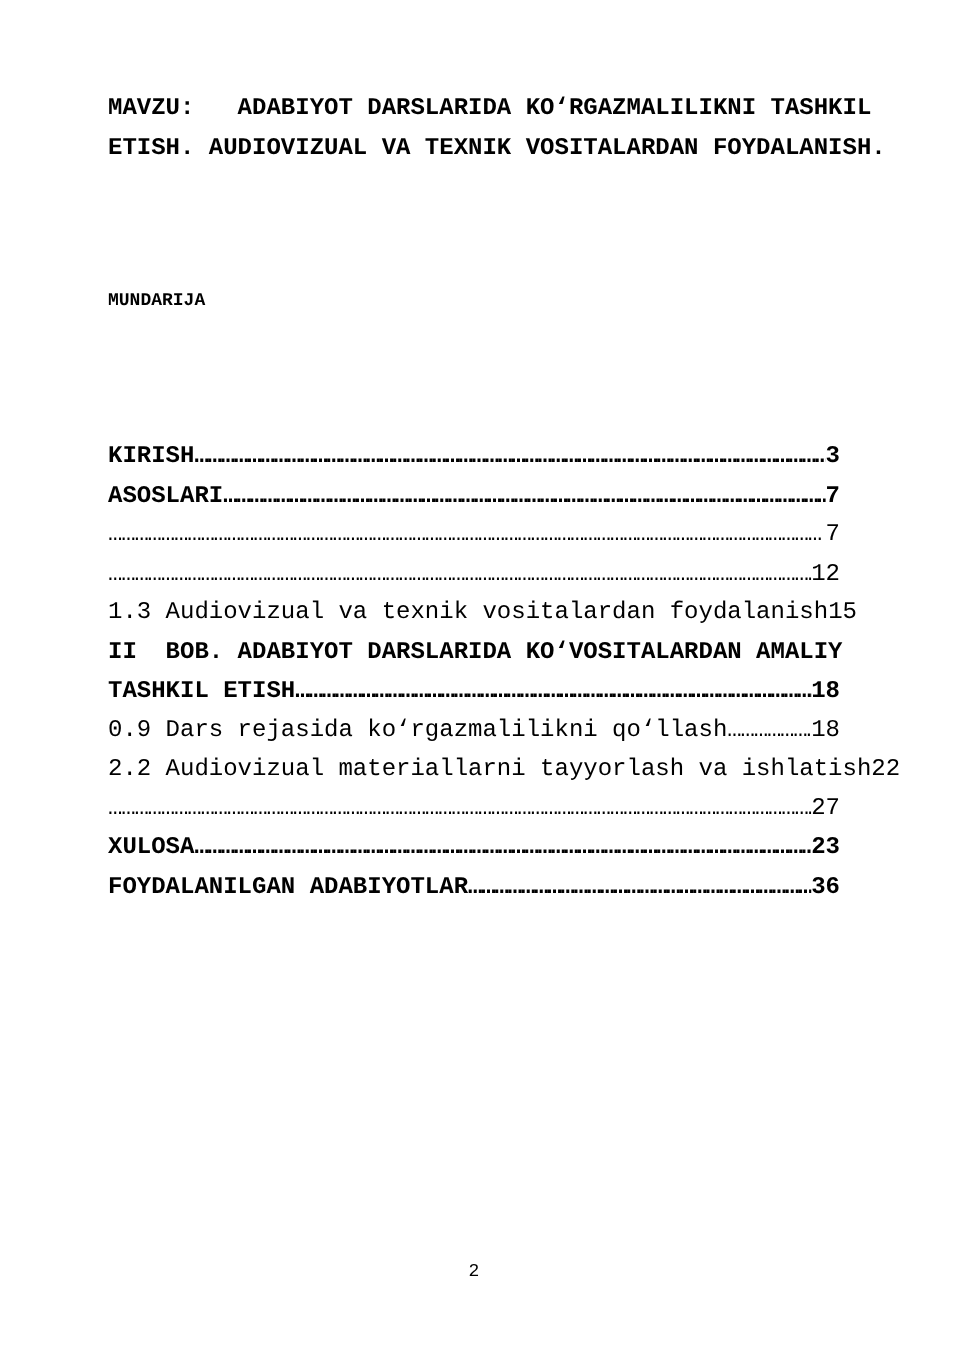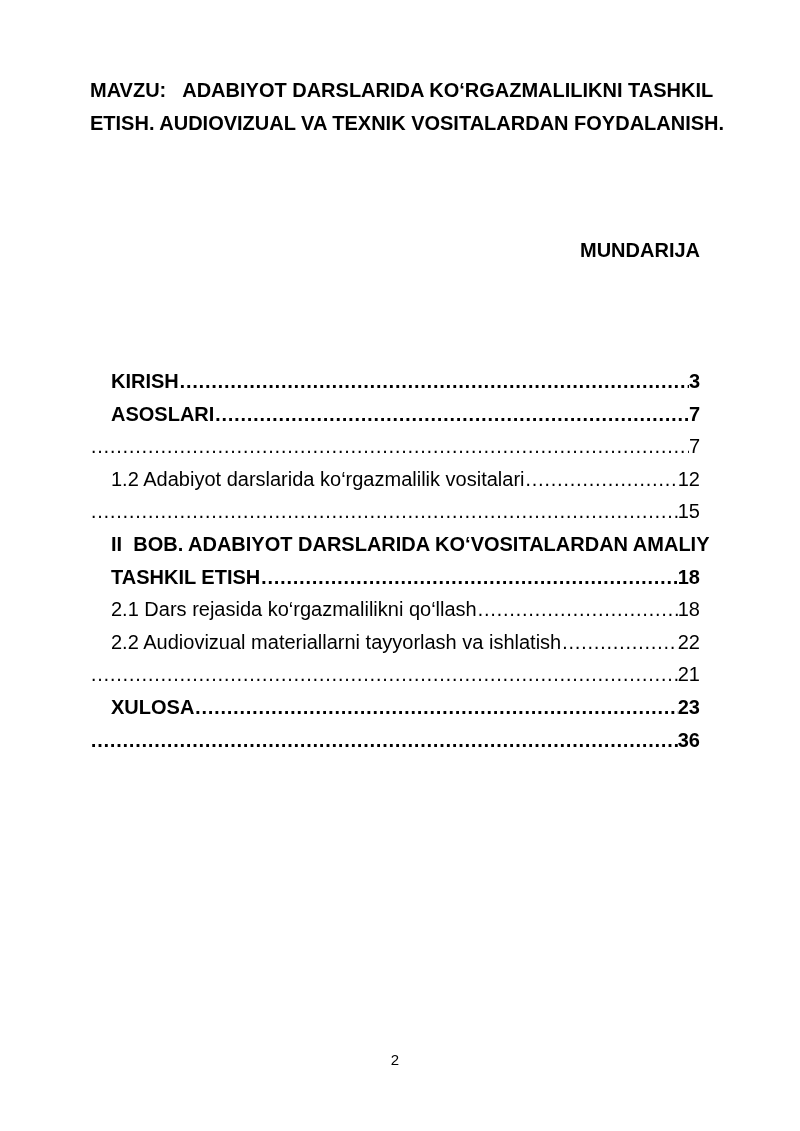--- a/index.html
+++ b/index.html
@@ -2,52 +2,52 @@
 <html><head>
 <meta charset="utf-8">
 <style>
   html, body { margin: 0; padding: 0; background: #ffffff; }
   .page {
     position: relative;
     width: 760px;
     height: 1131px;
     background: #ffffff;
     color: #000000;
-    font-family: Liberation Sans, sans-serif;
+    font-family: Liberation Mono, monospace;
     overflow: hidden;
     box-sizing: border-box;
   }
   .content {
     padding: 74px 60px 0 90px;
   }
   .doc-title {
     text-align: center;
     font-weight: bold;
     font-size: 20px;
     line-height: 33px;
   }
   .doc-title .t-line { white-space: pre; }
   .contents-heading {
     margin-top: 94px;
-    text-align: right;
+    text-align: left;
     font-weight: bold;
-    font-size: 20px;
+    font-size: 15px;
     line-height: 33px;
   }
   .toc {
     margin-top: 98px;
     font-size: 20px;
   }
   .toc-row {
     display: flex;
     align-items: baseline;
     line-height: 32.6px;
   }
   .toc-row.bold { font-weight: bold; }
-  .toc-label { white-space: pre; flex: 0 0 auto; margin-left: 21px; }
+  .toc-label { white-space: pre; flex: 0 0 auto; }
   .toc-leader {
     flex: 1 1 auto;
     overflow: hidden;
     white-space: nowrap;
     letter-spacing: -1px;
   }
   .toc-pagenum { flex: 0 0 auto; white-space: pre; }
   .footer-page-number {
     position: absolute;
     left: 90px;
@@ -80,58 +80,59 @@
       <div class="toc-row bold">
         <span class="toc-label">ASOSLARI</span>
           <span class="toc-leader">………………………………………………………………………………………………………………………………………………</span>
           <span class="toc-pagenum">7</span>
       </div>
       <div class="toc-row">
           <span class="toc-leader">………………………………………………………………………………………………………………………………………………</span>
           <span class="toc-pagenum">7</span>
       </div>
       <div class="toc-row">
-        <span class="toc-label">1.2 Adabiyot darslarida ko‘rgazmalilik vositalari</span>
           <span class="toc-leader">………………………………………………………………………………………………………………………………………………</span>
           <span class="toc-pagenum">12</span>
       </div>
       <div class="toc-row">
+        <span class="toc-label">1.3 Audiovizual va texnik vositalardan foydalanish</span>
           <span class="toc-leader">………………………………………………………………………………………………………………………………………………</span>
           <span class="toc-pagenum">15</span>
       </div>
       <div class="toc-row bold">
         <span class="toc-label">II  BOB. ADABIYOT DARSLARIDA KO‘VOSITALARDAN AMALIY</span>
           <span class="toc-leader"></span>
           <span class="toc-pagenum"></span>
       </div>
       <div class="toc-row bold">
         <span class="toc-label">TASHKIL ETISH</span>
           <span class="toc-leader">………………………………………………………………………………………………………………………………………………</span>
           <span class="toc-pagenum">18</span>
       </div>
       <div class="toc-row">
-        <span class="toc-label">2.1 Dars rejasida ko‘rgazmalilikni qo‘llash</span>
+        <span class="toc-label">0.9 Dars rejasida ko‘rgazmalilikni qo‘llash</span>
           <span class="toc-leader">………………………………………………………………………………………………………………………………………………</span>
           <span class="toc-pagenum">18</span>
       </div>
       <div class="toc-row">
         <span class="toc-label">2.2 Audiovizual materiallarni tayyorlash va ishlatish</span>
           <span class="toc-leader">………………………………………………………………………………………………………………………………………………</span>
           <span class="toc-pagenum">22</span>
       </div>
       <div class="toc-row">
           <span class="toc-leader">………………………………………………………………………………………………………………………………………………</span>
-          <span class="toc-pagenum">21</span>
+          <span class="toc-pagenum">27</span>
       </div>
       <div class="toc-row bold">
         <span class="toc-label">XULOSA</span>
           <span class="toc-leader">………………………………………………………………………………………………………………………………………………</span>
           <span class="toc-pagenum">23</span>
       </div>
       <div class="toc-row bold">
+        <span class="toc-label">FOYDALANILGAN ADABIYOTLAR</span>
           <span class="toc-leader">………………………………………………………………………………………………………………………………………………</span>
           <span class="toc-pagenum">36</span>
       </div>
     </div>
 
   </div>
 
   <div class="footer-page-number">2</div>
 </div>
 

